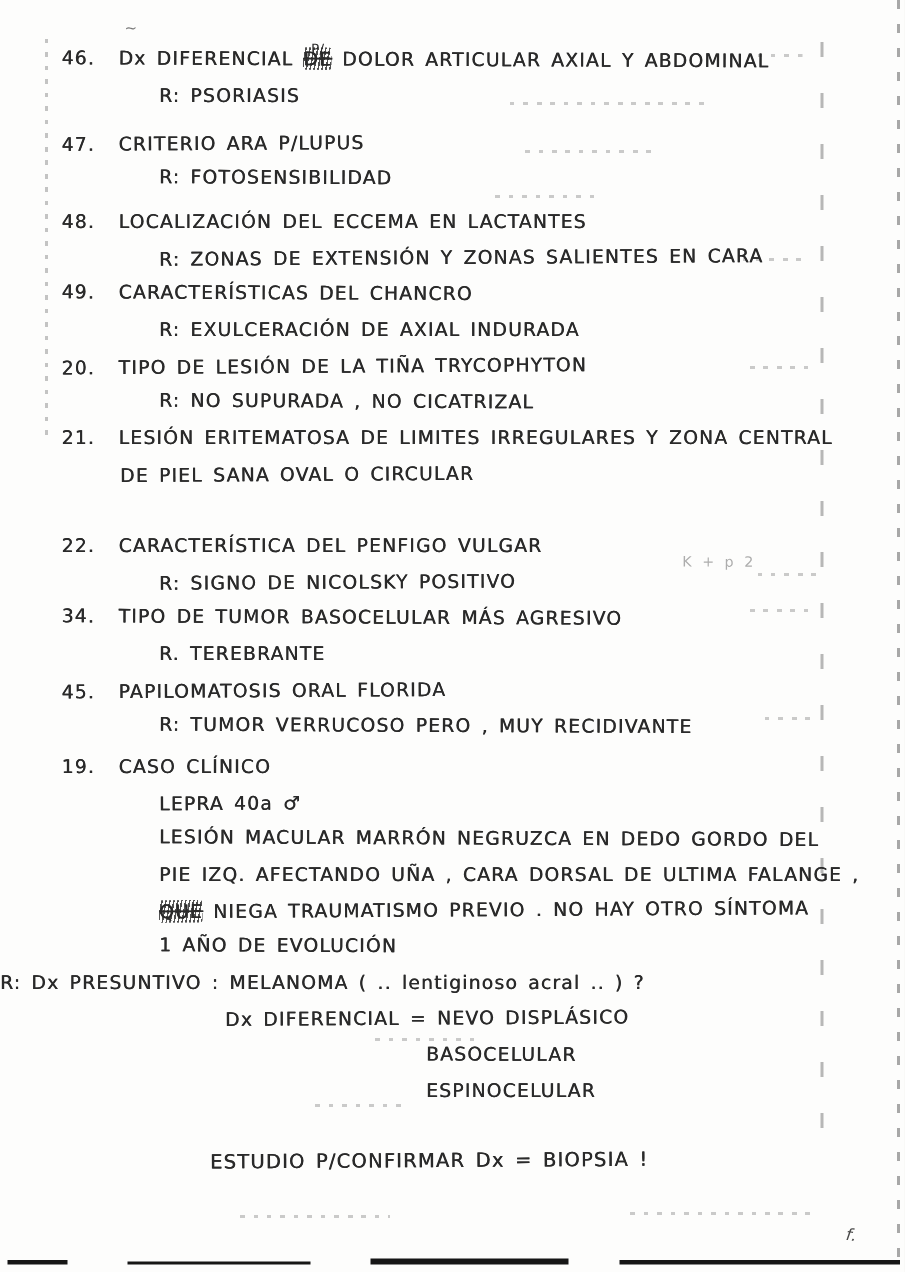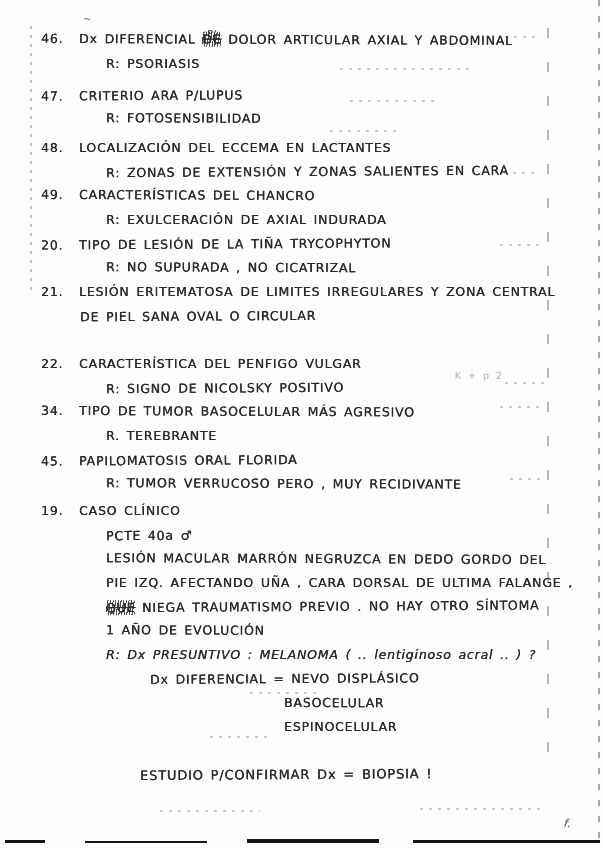--- a/index.html
+++ b/index.html
@@ -41,21 +41,21 @@
     color:#2a2a2a;
     text-shadow:.3px 0 0 currentColor;
   }
   .line:nth-child(3n){transform:rotate(-.35deg);}
   .line:nth-child(3n+1){transform:rotate(.25deg);}
   .num{position:absolute;left:41px;top:0;}
   .question{padding-left:79px;}
   .answer{padding-left:106px;}
   .continuation{padding-left:80px;}
   .case{padding-left:106px;}
-  .answer2{padding-left:106px;font-style:italic;}
+  .answer2{}
   .dx2{padding-left:150px;}
   .dx3{padding-left:284px;}
   .final{padding-left:140px;margin-top:24px;font-size:13px;}
   .gap-s{margin-top:3px;}
   .gap-m{margin-top:5px;}
   .gap-l{margin-top:7px;}
   
   .struck{
     position:relative;
     text-decoration:line-through;
@@ -123,21 +123,21 @@
       <div class="line question"><span class="num">21.</span><span>LESIÓN ERITEMATOSA DE LIMITES IRREGULARES Y ZONA CENTRAL</span></div>
       <div class="line continuation"><span>DE PIEL SANA OVAL O CIRCULAR</span></div>
       <div class="line answer"><span class="faint-note">K + p 2</span></div>
       <div class="line question"><span class="num">22.</span><span>CARACTERÍSTICA DEL PENFIGO VULGAR</span></div>
       <div class="line answer"><span>R: SIGNO DE NICOLSKY POSITIVO</span></div>
       <div class="line question"><span class="num">34.</span><span>TIPO DE TUMOR BASOCELULAR MÁS AGRESIVO</span></div>
       <div class="line answer"><span>R. TEREBRANTE</span></div>
       <div class="line question"><span class="num">45.</span><span>PAPILOMATOSIS ORAL FLORIDA</span></div>
       <div class="line answer"><span>R: TUMOR VERRUCOSO PERO , MUY RECIDIVANTE</span></div>
       <div class="line question gap-s"><span class="num">19.</span><span>CASO CLÍNICO</span></div>
-      <div class="line case"><span>PCTE 40a ♂</span></div>
+      <div class="line case"><span>LEPRA 40a ♂</span></div>
       <div class="line case"><span>LESIÓN MACULAR MARRÓN NEGRUZCA EN DEDO GORDO DEL</span></div>
       <div class="line case"><span>PIE IZQ.  AFECTANDO UÑA , CARA DORSAL DE ULTIMA FALANGE ,</span></div>
       <div class="line case"><span></span><span class="struck">QUE</span><span> NIEGA TRAUMATISMO PREVIO .  NO HAY OTRO SÍNTOMA</span></div>
       <div class="line case"><span>1 AÑO DE EVOLUCIÓN</span></div>
       <div class="line answer2"><span>R:  Dx PRESUNTIVO : MELANOMA  ( .. lentiginoso acral .. ) ?</span></div>
       <div class="line dx2"><span>Dx DIFERENCIAL  =  NEVO DISPLÁSICO</span></div>
       <div class="line dx3"><span>BASOCELULAR</span></div>
       <div class="line dx3"><span>ESPINOCELULAR</span></div>
       <div class="line final"><span>ESTUDIO  P/CONFIRMAR  Dx  =  BIOPSIA !</span></div>
     </div>

